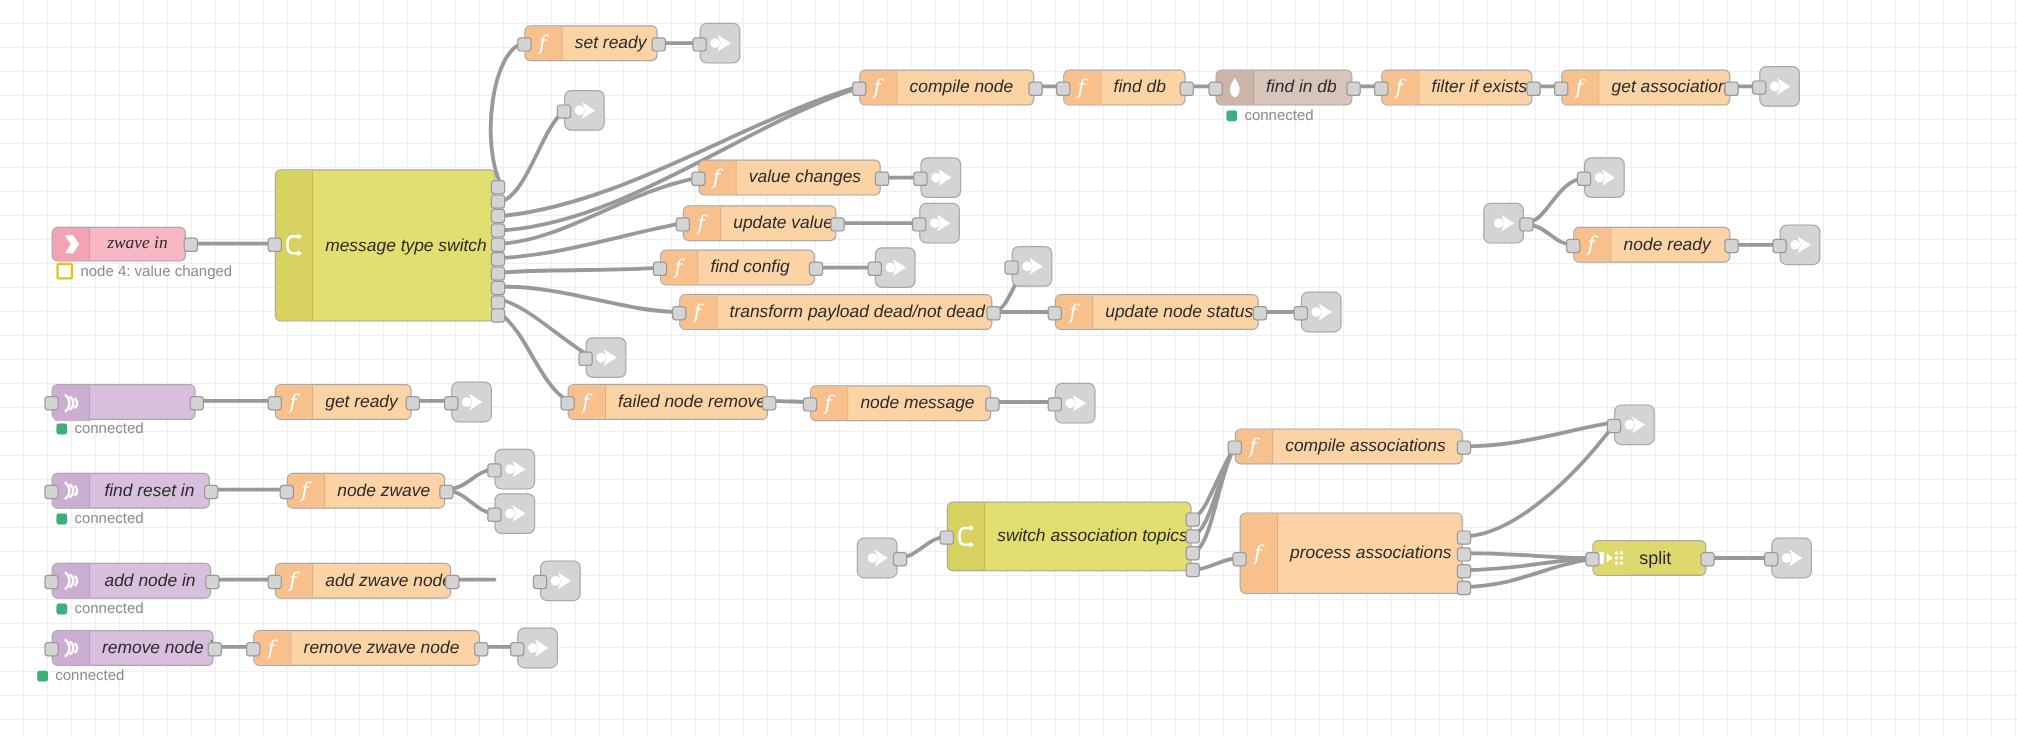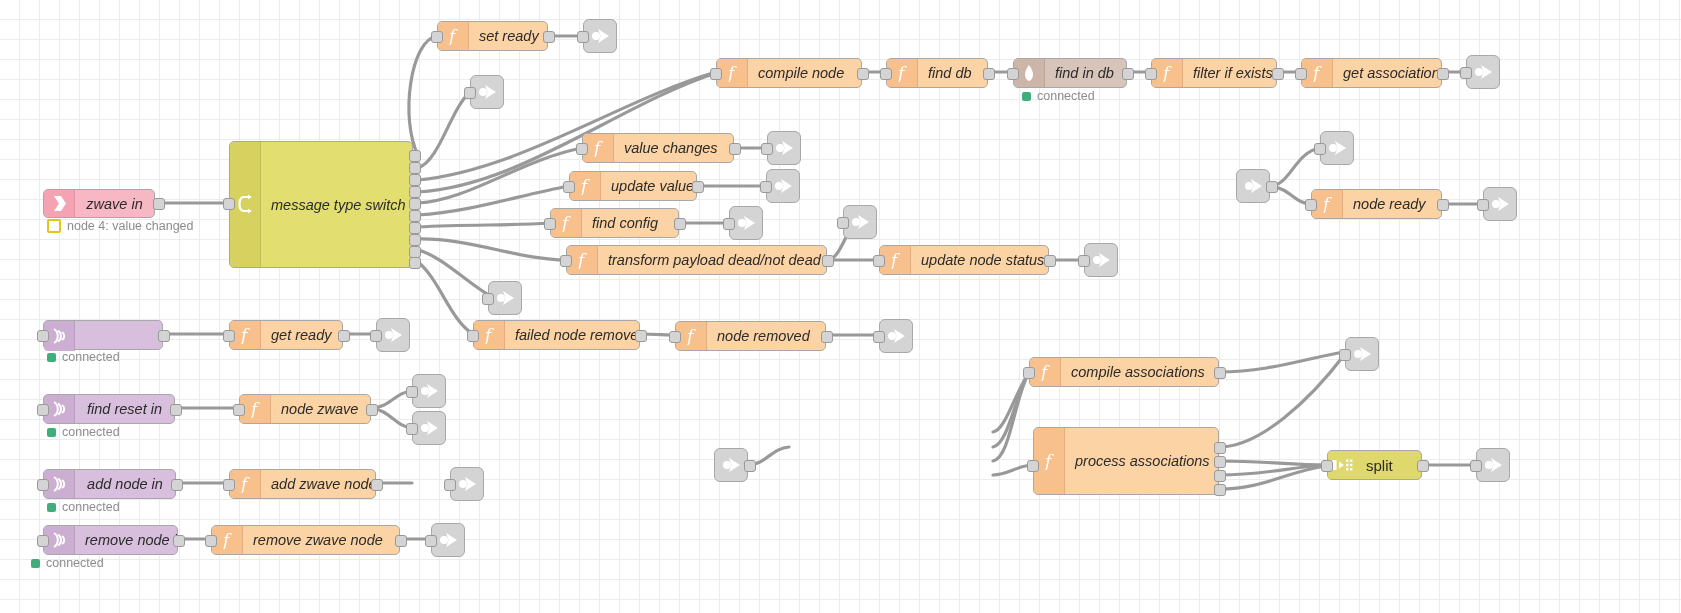--- a/index.html
+++ b/index.html
@@ -49,21 +49,21 @@
   .n-switch{background:#e2de6f;}
   .n-switch .icon-box{background:#d7d25f;border-right:1px solid rgba(0,0,0,0.10);}
   
   .n-split{background:#dfd86c;}
   .n-split .icon-box{background:#dfd86c;border-right:none;}
   .n-split .label{font-style:normal;font-size:15px;}
   
   .n-mqtt{background:#d8bfdd;}
   .n-mqtt .icon-box{background:#ccaed2;}
   
-  .n-zwave{background:#f7b7c4;}
+  .n-zwave{background:#f7b7c4;font-family:Liberation Serif, serif;}
   .n-zwave .icon-box{background:#f4a3b3;}
   
   .n-db{background:#d7c4bb;}
   .n-db .icon-box{background:#cdb5aa;}
 
   
   .n-debug{
     position:absolute;box-sizing:border-box;
     width:34px;height:34px;border-radius:6px;
     background:#d4d4d4;border:1px solid #a8a8a8;
@@ -425,21 +425,21 @@
     <div class="port" style="left:-7px;top:9px;"></div>
     <div class="port" style="left:161px;top:9px;"></div>
   </div>
 
   <div class="node n-function lbl-left" style="left:675px;top:321px;width:151px;height:30px;">
     <div class="icon-box">
       <svg class="svg-ico" width="13" height="18" viewBox="0 0 13 18">
         <text x="2" y="14.5" font-family="'DejaVu Serif',serif" font-style="italic" font-size="17" fill="#ffffff">f</text>
       </svg>
     </div>
-    <div class="label">node removed</div>
+    <div class="label">node message</div>
     <div class="port" style="left:-7px;top:9px;"></div>
     <div class="port" style="left:145px;top:9px;"></div>
   </div>
   <div class="n-debug" style="left:879px;top:319px;">
     <svg class="svg-ico" width="22" height="18" viewBox="0 0 22 18">
       <path d="M3 9 a4 4 0 1 0 8 0 a4 4 0 1 0 -8 0" fill="#ffffff"></path>
       <path d="M9 2 L20 9 L9 16 L11.5 9 Z" fill="#ffffff"></path>
     </svg>
     <div class="port" style="left:-7px;top:11px;"></div>
   </div>
@@ -625,20 +625,35 @@
   </div>
 
   <div class="n-link" style="left:714px;top:448px;">
     <svg class="svg-ico" width="22" height="18" viewBox="0 0 22 18">
       <path d="M3 9 a4 4 0 1 0 8 0 a4 4 0 1 0 -8 0" fill="#ffffff"></path>
       <path d="M9 2 L20 9 L9 16 L11.5 9 Z" fill="#ffffff"></path>
     </svg>
     <div class="port" style="left:29px;top:11px;"></div>
   </div>
 
+  <div class="node n-switch lbl-left" style="left:789px;top:418px;width:204px;height:58px;">
+    <div class="icon-box" style="position:relative;">
+      <svg class="svg-ico" width="18" height="20" viewBox="0 0 18 20" style="position:absolute;top:18px;left:5px;">
+        <path d="M16 3 L9 3 C6 3 4.5 6 4.5 10 C4.5 14 6 17 9 17 L16 17" fill="none" stroke="#ffffff" stroke-width="2.2"></path>
+        <path d="M13 0.5 L16.5 3 L13 5.5 Z" fill="#ffffff"></path>
+        <path d="M13 14.5 L16.5 17 L13 19.5 Z" fill="#ffffff"></path>
+      </svg>
+    </div>
+    <div class="label">switch association topics</div>
+    <div class="port" style="left:-7px;top:23px;"></div>
+    <div class="port" style="left:198px;top:8px;"></div>
+    <div class="port" style="left:198px;top:22px;"></div>
+    <div class="port" style="left:198px;top:36px;"></div>
+    <div class="port" style="left:198px;top:50px;"></div>
+  </div>
 
   <div class="node n-function lbl-left" style="left:1029px;top:357px;width:190px;height:30px;">
     <div class="icon-box">
       <svg class="svg-ico" width="13" height="18" viewBox="0 0 13 18">
         <text x="2" y="14.5" font-family="'DejaVu Serif',serif" font-style="italic" font-size="17" fill="#ffffff">f</text>
       </svg>
     </div>
     <div class="label">compile associations</div>
     <div class="port" style="left:-7px;top:9px;"></div>
     <div class="port" style="left:184px;top:9px;"></div>

